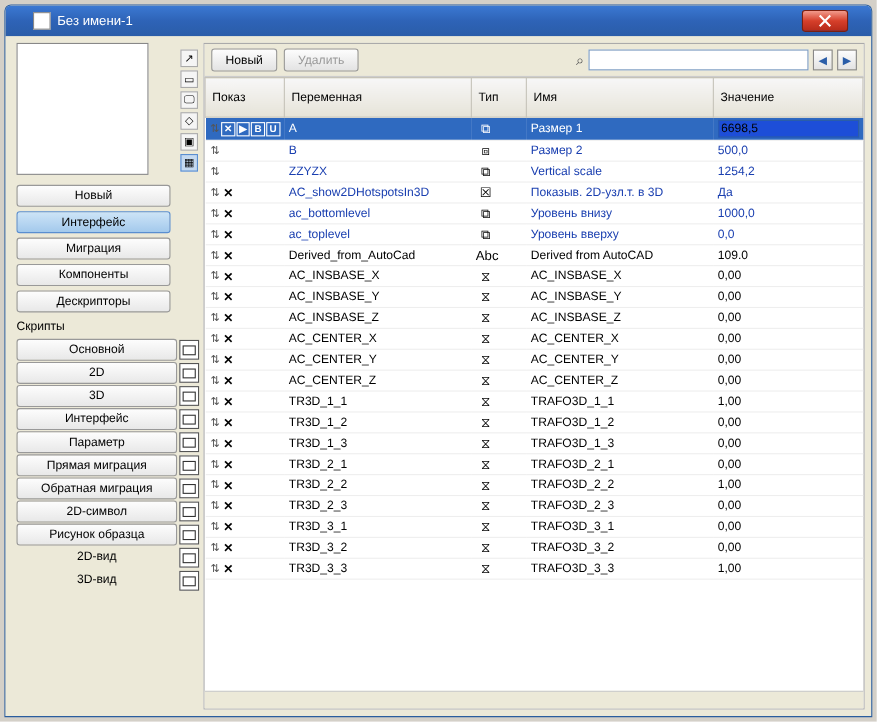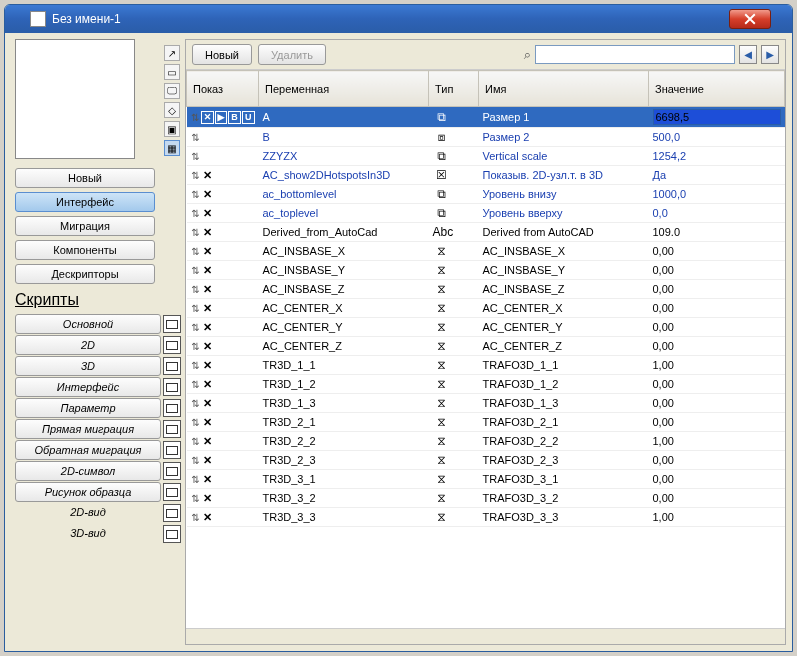--- a/index.html
+++ b/index.html
@@ -12,22 +12,22 @@
 .close-btn svg { width: 12px; height: 12px; }
 .content { flex: 1; display: flex; padding: 6px; gap: 4px; background: #ece9d8; overflow: hidden; }
 .left-col { width: 170px; display: flex; flex-direction: column; gap: 2px; }
 .preview { width: 120px; height: 120px; background: #fff; border: 1px solid #888; margin: 0 0 6px 4px; }
 .side-tools { width: 18px; display: flex; flex-direction: column; gap: 3px; align-items: center; padding-top: 6px; }
 .side-tool { width: 16px; height: 16px; border: 1px solid #aaa; background: #f5f5f5; display: flex; align-items: center; justify-content: center; cursor: pointer; font-size: 10px; }
 .side-tool.active { background: #c4d9f0; border-color: #5a8ed0; }
 .left-top { display: flex; gap: 2px; }
 .nav-btn { display: block; width: 140px; height: 20px; background: linear-gradient(to bottom, #fdfdfd, #e8e8e8); border: 1px solid #999; border-radius: 3px; text-align: center; line-height: 18px; cursor: pointer; margin: 1px 0 1px 4px; }
 .nav-btn.active { background: linear-gradient(to bottom, #cde4f7, #a3c9ec); border-color: #5a8ed0; }
-.section-label { font-size: 16px; padding: 4px 0 2px 4px; text-decoration: underline; }
-.script-row { display: flex; align-items: center; gap: 2px; margin: 1px 0 1px 4px; font-style: italic; }
+.section-label { font-size: 11px; padding: 4px 0 2px 4px; }
+.script-row { display: flex; align-items: center; gap: 2px; margin: 1px 0 1px 4px; }
 .script-btn { flex: 1; height: 20px; background: linear-gradient(to bottom, #fdfdfd, #e8e8e8); border: 1px solid #999; border-radius: 3px; text-align: center; line-height: 18px; cursor: pointer; }
 .script-btn.plain { background: transparent; border: none; text-align: center; }
 .rect-icon { width: 18px; height: 18px; border: 1px solid #555; background: #fff; display: flex; align-items: center; justify-content: center; }
 .rect-icon::after { content: ""; width: 10px; height: 7px; border: 1px solid #333; }
 .right-col { flex: 1; display: flex; flex-direction: column; background: #fff; border: 1px solid #aaa; }
 .toolbar { height: 30px; display: flex; align-items: center; padding: 4px 6px; gap: 6px; border-bottom: 1px solid #ccc; background: #ece9d8; }
 .tbtn { height: 21px; padding: 0 12px; background: linear-gradient(to bottom, #fdfdfd, #e3e3e3); border: 1px solid #999; border-radius: 3px; cursor: pointer; }
 .tbtn.disabled { color: #999; }
 .search-area { margin-left: auto; display: flex; align-items: center; gap: 4px; }
 .search-icon { font-size: 13px; color: #555; }

